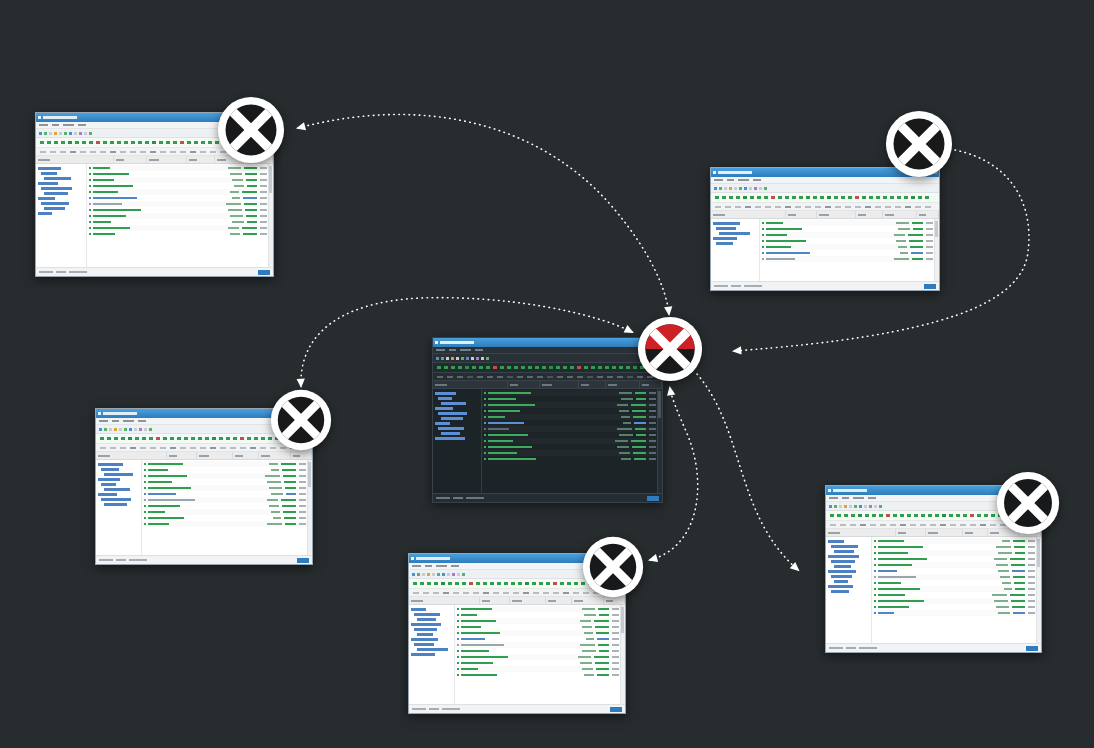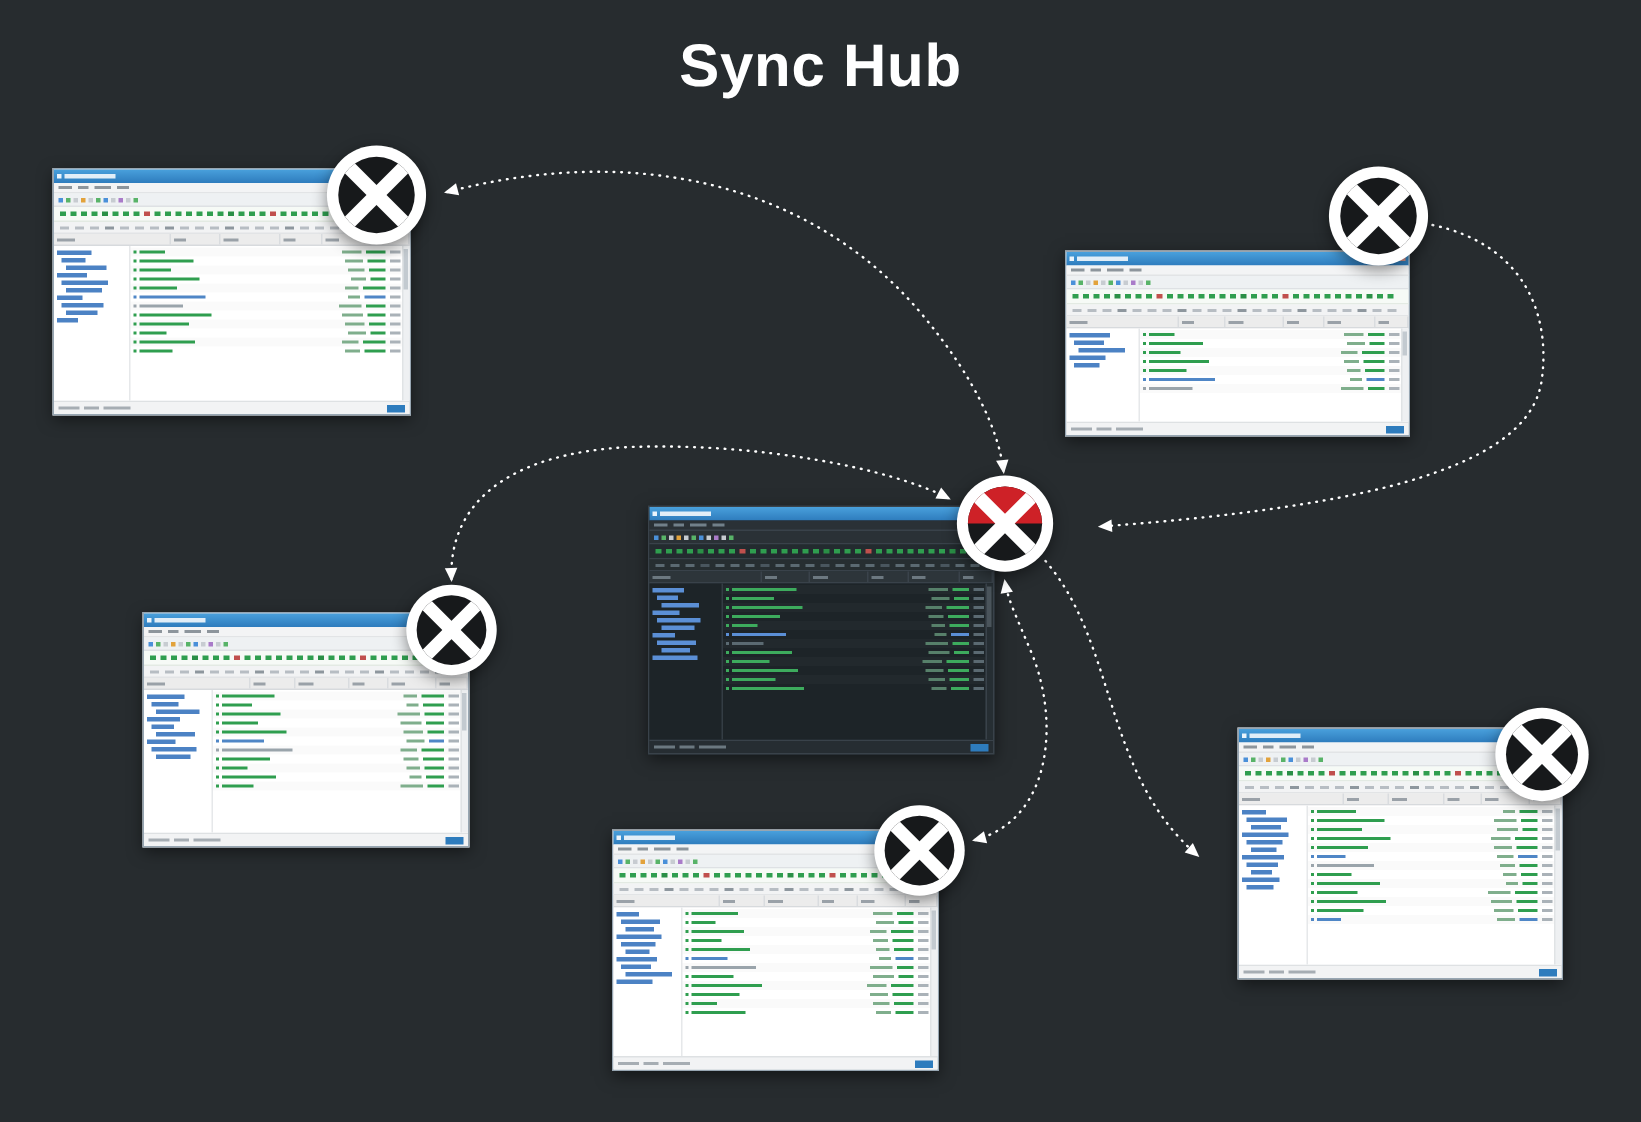--- a/index.html
+++ b/index.html
@@ -80,21 +80,20 @@
             background:#f2f3f4;border-top:1px solid #dee1e3;}
   .m-status i{height:2px;background:#a6adb3;}
   .miniwin.dark .m-status{background:#262d32;border-color:#39424a;}
   .miniwin.dark .m-status i{background:#6b7880;}
   #canvas .miniwin .m-status i.badge{margin-left:auto;width:12px;height:5px;background:#2e7cbd;}
 </style>
 </head>
 <body>
 
 <div id="canvas" style="background: rgb(39, 44, 47);">
-  <h1 id="title">Sync Hub</h1>
   <svg id="wires" viewBox="0 0 1094 748">
       <defs>
         <marker id="arw" viewBox="0 0 10 10" refX="7.5" refY="5" markerWidth="6.5" markerHeight="6.5" orient="auto-start-reverse">
           <path d="M0.5,1 L9.5,5 L0.5,9 Z" fill="#ffffff"></path>
         </marker>
       </defs>
       <path d="M 298 128 C 420 96 540 120 615 210 C 650 252 666 288 669 314" class="wire" marker-start="url(#arw)" marker-end="url(#arw)"></path>
       <path d="M 301 386 C 299 336 338 302 420 298 C 505 295 593 312 632 332" class="wire" marker-start="url(#arw)" marker-end="url(#arw)"></path>
       <path d="M 650 560 C 702 546 706 480 688 436 C 678 412 672 400 670 388" class="wire" marker-start="url(#arw)" marker-end="url(#arw)"></path>
       <path d="M 697 374 C 745 430 735 515 798 570" class="wire" marker-end="url(#arw)"></path>

